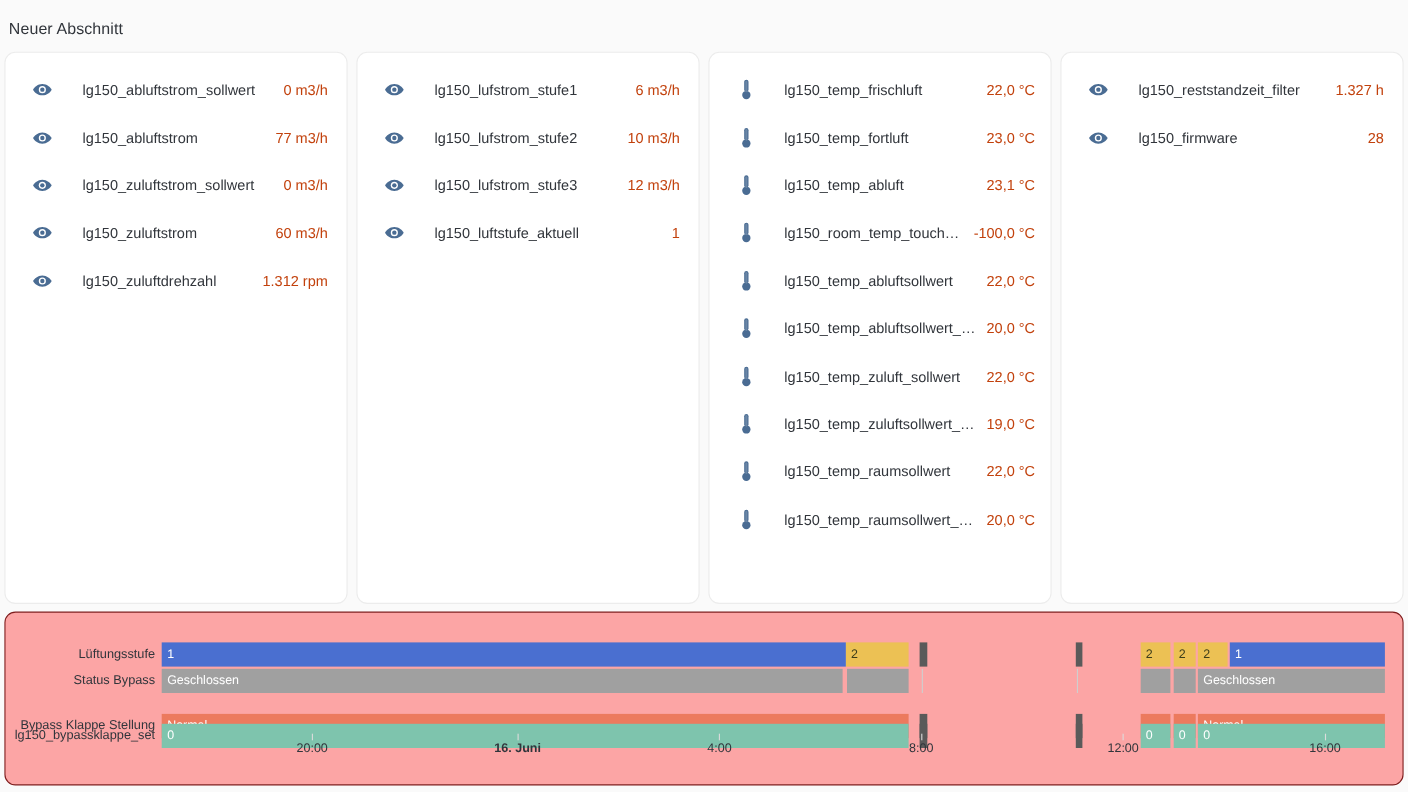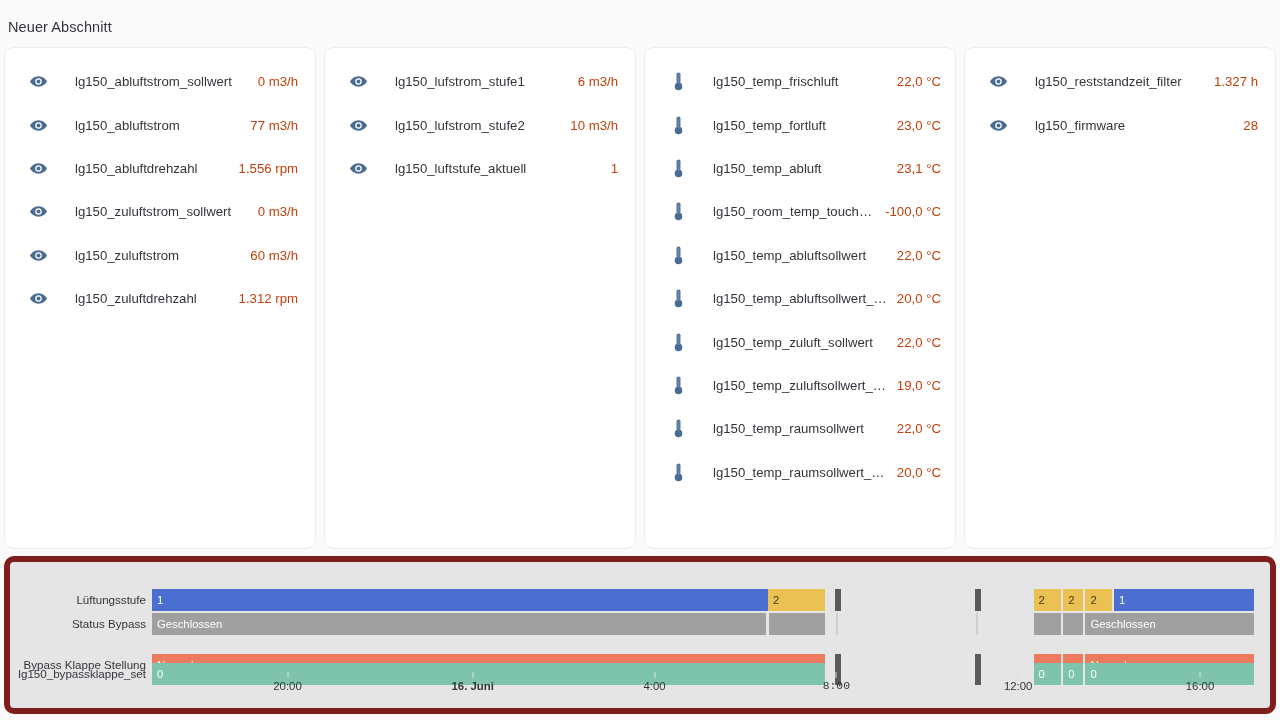--- a/index.html
+++ b/index.html
@@ -70,22 +70,22 @@
     text-align: right;
   }
   .card.temps .row { padding: 0 14px 0 22px; }
   .card.temps .row .label { margin-left: 24px; max-width: 178px; }
 
   
   .timeline-card {
     position: absolute;
     left: 4px; top: 556px;
     width: 1272px; height: 158px;
-    background: #e5e5e5;
-    border: 6px solid #7f1d1d;
+    background: #fca5a5;
+    border: 1px solid #7f1d1d;
     border-radius: 10px;
   }
   .tl-inner { position: absolute; inset: 0; }
 
   .tl-row {
     position: absolute;
     left: 0; right: 0;
     height: 22px;
   }
   .tl-label {
@@ -173,31 +173,20 @@
           <span class="value">77 m3/h</span>
         </div>
         <div class="row">
           <span class="icon">
             <svg width="19" height="19" viewBox="0 0 24 24" aria-hidden="true">
               <path fill="#4a6c93" d="M12 5.5C6.8 5.5 2.7 9.1 1.3 12c1.4 2.9 5.5 6.5 10.7 6.5S21.3 14.9 22.7 12C21.3 9.1 17.2 5.5 12 5.5z"></path>
               <circle cx="12" cy="12" r="4.1" fill="#ffffff"></circle>
               <circle cx="12" cy="12" r="2.5" fill="#4a6c93"></circle>
             </svg>
           </span>
-          <span class="label">lg150_abluftdrehzahl</span>
-          <span class="value">1.556 rpm</span>
-        </div>
-        <div class="row">
-          <span class="icon">
-            <svg width="19" height="19" viewBox="0 0 24 24" aria-hidden="true">
-              <path fill="#4a6c93" d="M12 5.5C6.8 5.5 2.7 9.1 1.3 12c1.4 2.9 5.5 6.5 10.7 6.5S21.3 14.9 22.7 12C21.3 9.1 17.2 5.5 12 5.5z"></path>
-              <circle cx="12" cy="12" r="4.1" fill="#ffffff"></circle>
-              <circle cx="12" cy="12" r="2.5" fill="#4a6c93"></circle>
-            </svg>
-          </span>
           <span class="label">lg150_zuluftstrom_sollwert</span>
           <span class="value">0 m3/h</span>
         </div>
         <div class="row">
           <span class="icon">
             <svg width="19" height="19" viewBox="0 0 24 24" aria-hidden="true">
               <path fill="#4a6c93" d="M12 5.5C6.8 5.5 2.7 9.1 1.3 12c1.4 2.9 5.5 6.5 10.7 6.5S21.3 14.9 22.7 12C21.3 9.1 17.2 5.5 12 5.5z"></path>
               <circle cx="12" cy="12" r="4.1" fill="#ffffff"></circle>
               <circle cx="12" cy="12" r="2.5" fill="#4a6c93"></circle>
             </svg>
@@ -232,20 +221,31 @@
         <div class="row">
           <span class="icon">
             <svg width="19" height="19" viewBox="0 0 24 24" aria-hidden="true">
               <path fill="#4a6c93" d="M12 5.5C6.8 5.5 2.7 9.1 1.3 12c1.4 2.9 5.5 6.5 10.7 6.5S21.3 14.9 22.7 12C21.3 9.1 17.2 5.5 12 5.5z"></path>
               <circle cx="12" cy="12" r="4.1" fill="#ffffff"></circle>
               <circle cx="12" cy="12" r="2.5" fill="#4a6c93"></circle>
             </svg>
           </span>
           <span class="label">lg150_lufstrom_stufe2</span>
           <span class="value">10 m3/h</span>
+        </div>
+        <div class="row">
+          <span class="icon">
+            <svg width="19" height="19" viewBox="0 0 24 24" aria-hidden="true">
+              <path fill="#4a6c93" d="M12 5.5C6.8 5.5 2.7 9.1 1.3 12c1.4 2.9 5.5 6.5 10.7 6.5S21.3 14.9 22.7 12C21.3 9.1 17.2 5.5 12 5.5z"></path>
+              <circle cx="12" cy="12" r="4.1" fill="#ffffff"></circle>
+              <circle cx="12" cy="12" r="2.5" fill="#4a6c93"></circle>
+            </svg>
+          </span>
+          <span class="label">lg150_lufstrom_stufe3</span>
+          <span class="value">12 m3/h</span>
         </div>
         <div class="row">
           <span class="icon">
             <svg width="19" height="19" viewBox="0 0 24 24" aria-hidden="true">
               <path fill="#4a6c93" d="M12 5.5C6.8 5.5 2.7 9.1 1.3 12c1.4 2.9 5.5 6.5 10.7 6.5S21.3 14.9 22.7 12C21.3 9.1 17.2 5.5 12 5.5z"></path>
               <circle cx="12" cy="12" r="4.1" fill="#ffffff"></circle>
               <circle cx="12" cy="12" r="2.5" fill="#4a6c93"></circle>
             </svg>
           </span>
           <span class="label">lg150_luftstufe_aktuell</span>
@@ -440,21 +440,21 @@
           </div>
         </div>
         <div class="tl-axis">
           <div class="tickline" style="left: 12.3%;"></div>
           <div class="tick" style="left: 12.3%;">20:00</div>
           <div class="tickline" style="left: 29.1%;"></div>
           <div class="tick bold" style="left: 29.1%;">16. Juni</div>
           <div class="tickline" style="left: 45.6%;"></div>
           <div class="tick" style="left: 45.6%;">4:00</div>
           <div class="tickline" style="left: 62.1%;"></div>
-          <div class="tick" style="left: 62.1%; font-family: Liberation Mono, monospace;">8:00</div>
+          <div class="tick" style="left: 62.1%;">8:00</div>
           <div class="tickline" style="left: 78.6%;"></div>
           <div class="tick" style="left: 78.6%;">12:00</div>
           <div class="tickline" style="left: 95.1%;"></div>
           <div class="tick" style="left: 95.1%;">16:00</div>
         </div>
       </div>
   </div>
 
 </div>
 

